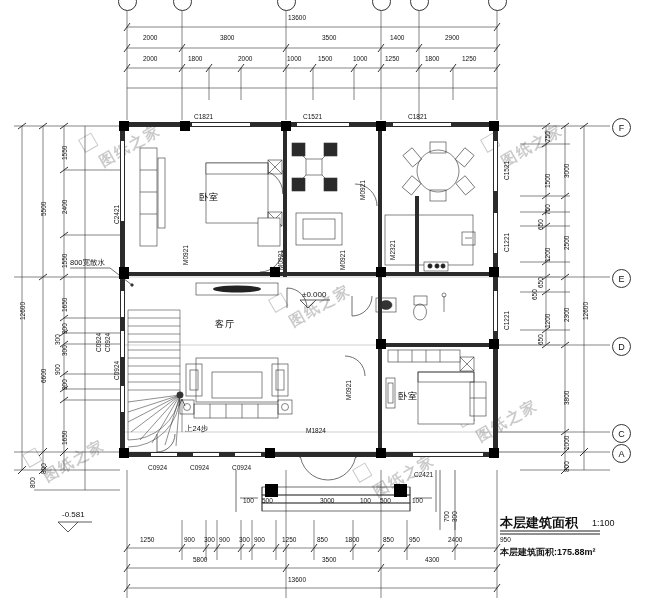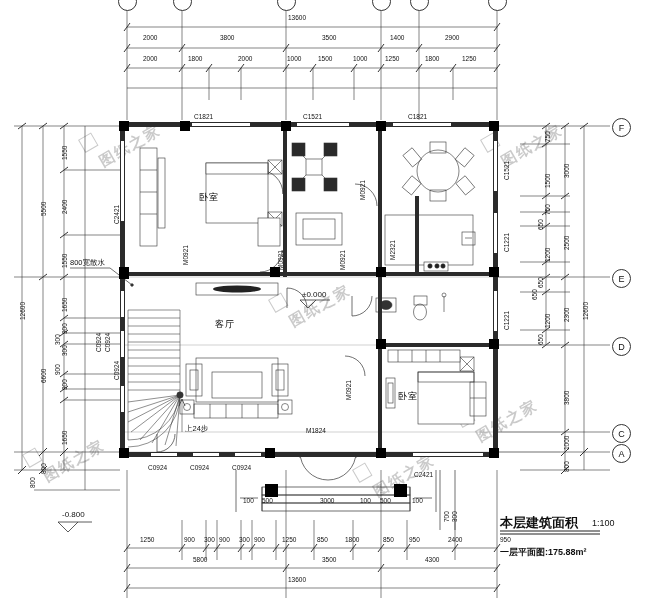--- a/index.html
+++ b/index.html
@@ -467,21 +467,21 @@
   <div class="wallw" style="left:234px;top:452px;width:28px;height:5px;"></div>
   <div class="wallw" style="left:412px;top:452px;width:72px;height:5px;"></div>
 
   <div class="room" style="left:199px;top:191px;">卧室</div>
   <div class="room" style="left:215px;top:318px;">客厅</div>
   <div class="room" style="left:398px;top:390px;">卧室</div>
 
   <div class="lbl" style="left:185px;top:425px;font-size:7.5px;">上24步</div>
   <div class="lbl" style="left:70px;top:259px;font-size:7.5px;">800宽散水</div>
   <div class="elev" style="left:302px;top:290px;">±0.000</div>
-  <div class="elev" style="left:62px;top:510px;">-0.800</div>
+  <div class="elev" style="left:62px;top:510px;">-0.581</div>
 
   <div class="lbl" style="left:194px;top:114px;">C1821</div>
   <div class="lbl" style="left:303px;top:114px;">C1521</div>
   <div class="lbl" style="left:408px;top:114px;">C1821</div>
 
   <div class="lblv" style="left:504px;top:180px;">C1521</div>
   <div class="lblv" style="left:504px;top:252px;">C1221</div>
   <div class="lblv" style="left:504px;top:330px;">C1221</div>
 
   <div class="lblv" style="left:114px;top:224px;">C2421</div>
@@ -578,15 +578,15 @@
 
   <div class="dim" style="left:243px;top:498px;">100</div>
   <div class="dim" style="left:262px;top:498px;">500</div>
   <div class="dim" style="left:320px;top:498px;">3000</div>
   <div class="dim" style="left:360px;top:498px;">100</div>
   <div class="dim" style="left:380px;top:498px;">500</div>
   <div class="dim" style="left:412px;top:498px;">100</div>
 
   <div class="title" style="left:500px;top:514px;">本层建筑面积</div>
   <div class="scale" style="left:592px;top:518px;">1:100</div>
-  <div class="sub" style="left:500px;top:546px;">一层平面图:175.88m²</div>
+  <div class="sub" style="left:500px;top:546px;">本层建筑面积:175.88m²</div>
 
 </div>
 
 </body></html>

